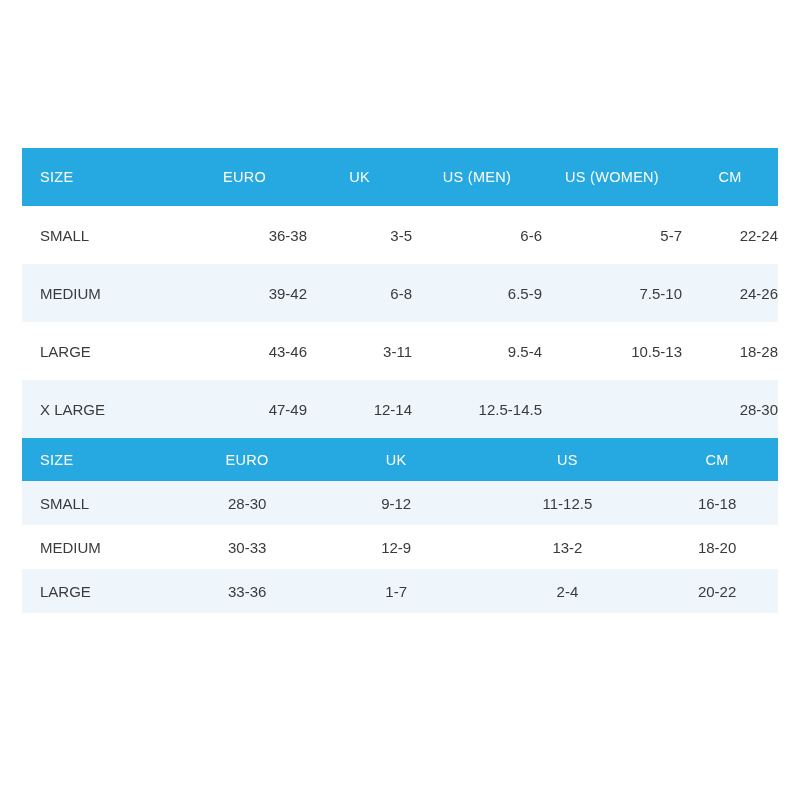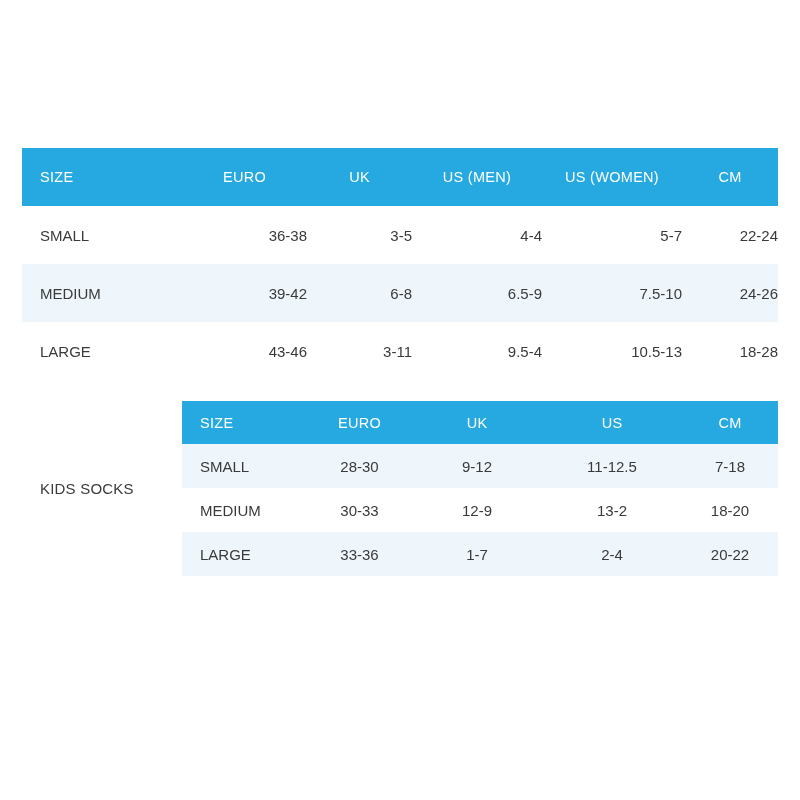--- a/index.html
+++ b/index.html
@@ -155,47 +155,54 @@
         <th>US (MEN)</th>
         <th>US (WOMEN)</th>
         <th>CM</th>
       </tr>
     </thead>
     <tbody>
       <tr class="plain">
         <td class="first">SMALL</td>
         <td>36-38</td>
         <td>3-5</td>
-        <td>4-4</td>
+        <td>6-6</td>
         <td>5-7</td>
         <td>22-24</td>
       </tr>
       <tr class="alt">
         <td class="first">MEDIUM</td>
         <td>39-42</td>
         <td>6-8</td>
         <td>6.5-9</td>
         <td>7.5-10</td>
         <td>24-26</td>
       </tr>
       <tr class="plain">
         <td class="first">LARGE</td>
         <td>43-46</td>
         <td>3-11</td>
         <td>9.5-4</td>
         <td>10.5-13</td>
         <td>18-28</td>
       </tr>
+      <tr class="alt">
+        <td class="first">X LARGE</td>
+        <td>47-49</td>
+        <td>12-14</td>
+        <td>12.5-14.5</td>
+        <td></td>
+        <td>28-30</td>
+      </tr>
     </tbody>
   </table>
 
   <div class="gap"></div>
 
   <div class="kids-wrap">
-    <div class="kids-label">KIDS SOCKS</div>
     <table class="size-table kids-table">
       <colgroup>
         <col class="k0">
           <col class="k1">
           <col class="k2">
           <col class="k3">
           <col class="k4">
       </colgroup>
       <thead>
         <tr>
@@ -205,21 +212,21 @@
           <th>US</th>
           <th>CM</th>
         </tr>
       </thead>
       <tbody>
         <tr class="alt">
           <td class="first">SMALL</td>
           <td>28-30</td>
           <td>9-12</td>
           <td>11-12.5</td>
-          <td>7-18</td>
+          <td>16-18</td>
         </tr>
         <tr class="plain">
           <td class="first">MEDIUM</td>
           <td>30-33</td>
           <td>12-9</td>
           <td>13-2</td>
           <td>18-20</td>
         </tr>
         <tr class="alt">
           <td class="first">LARGE</td>

